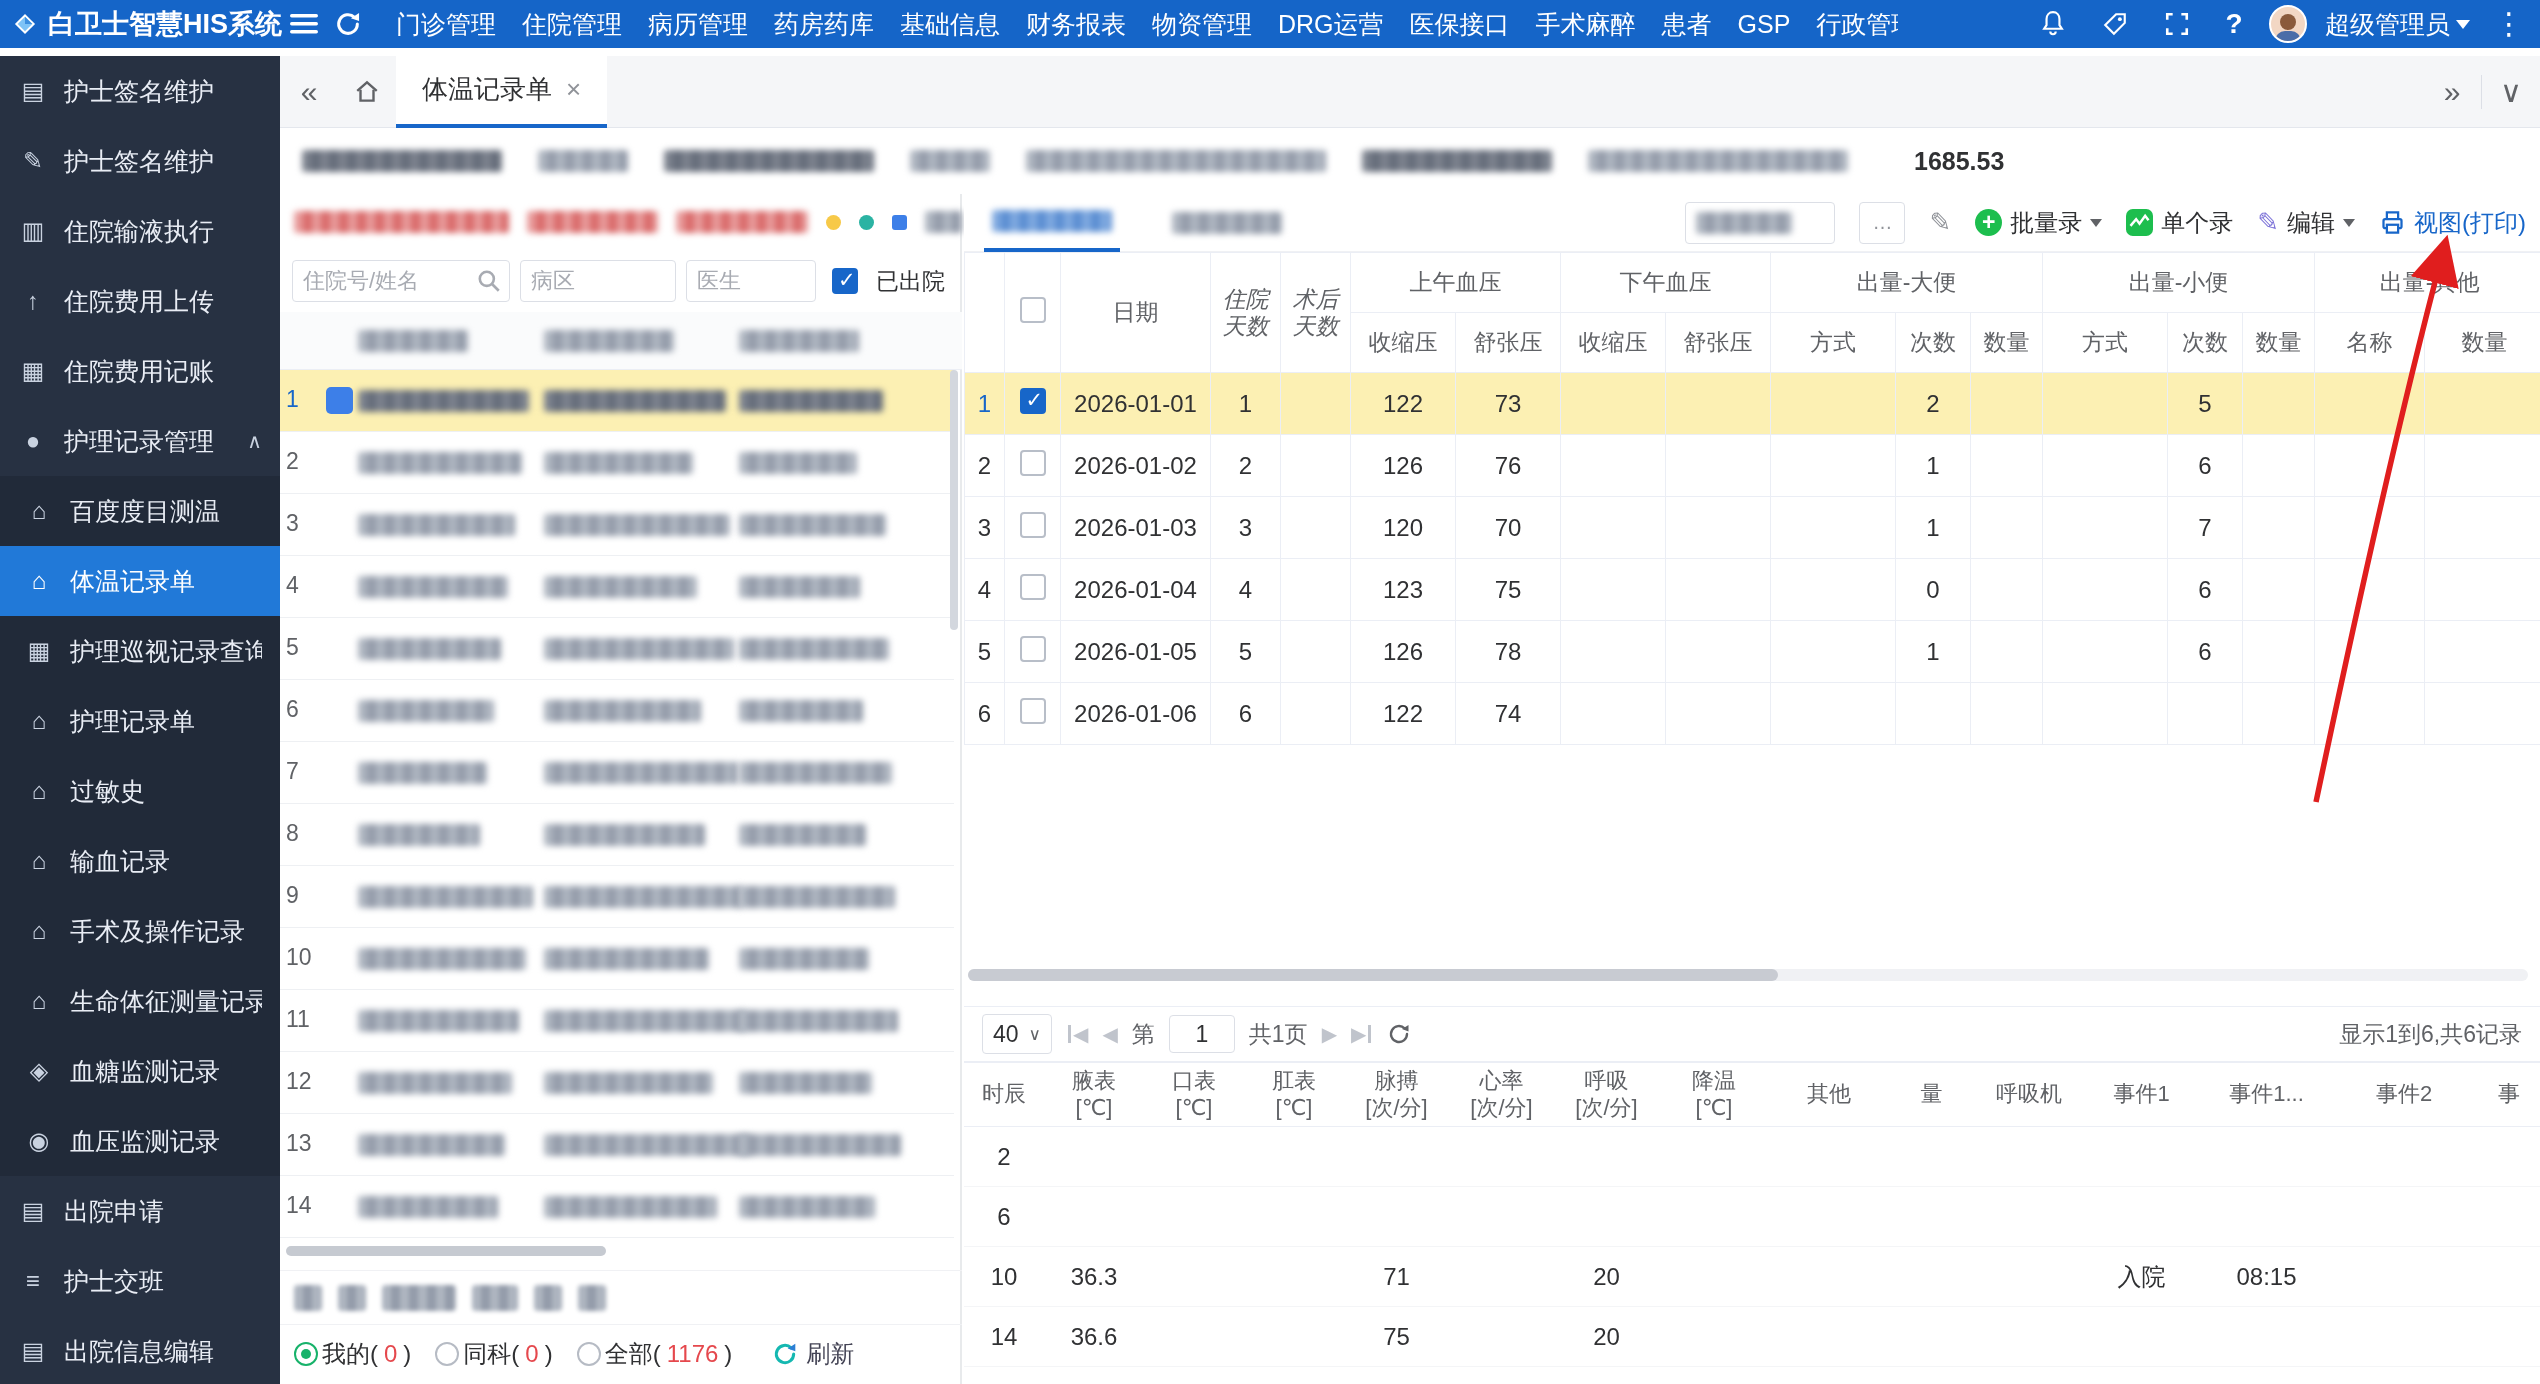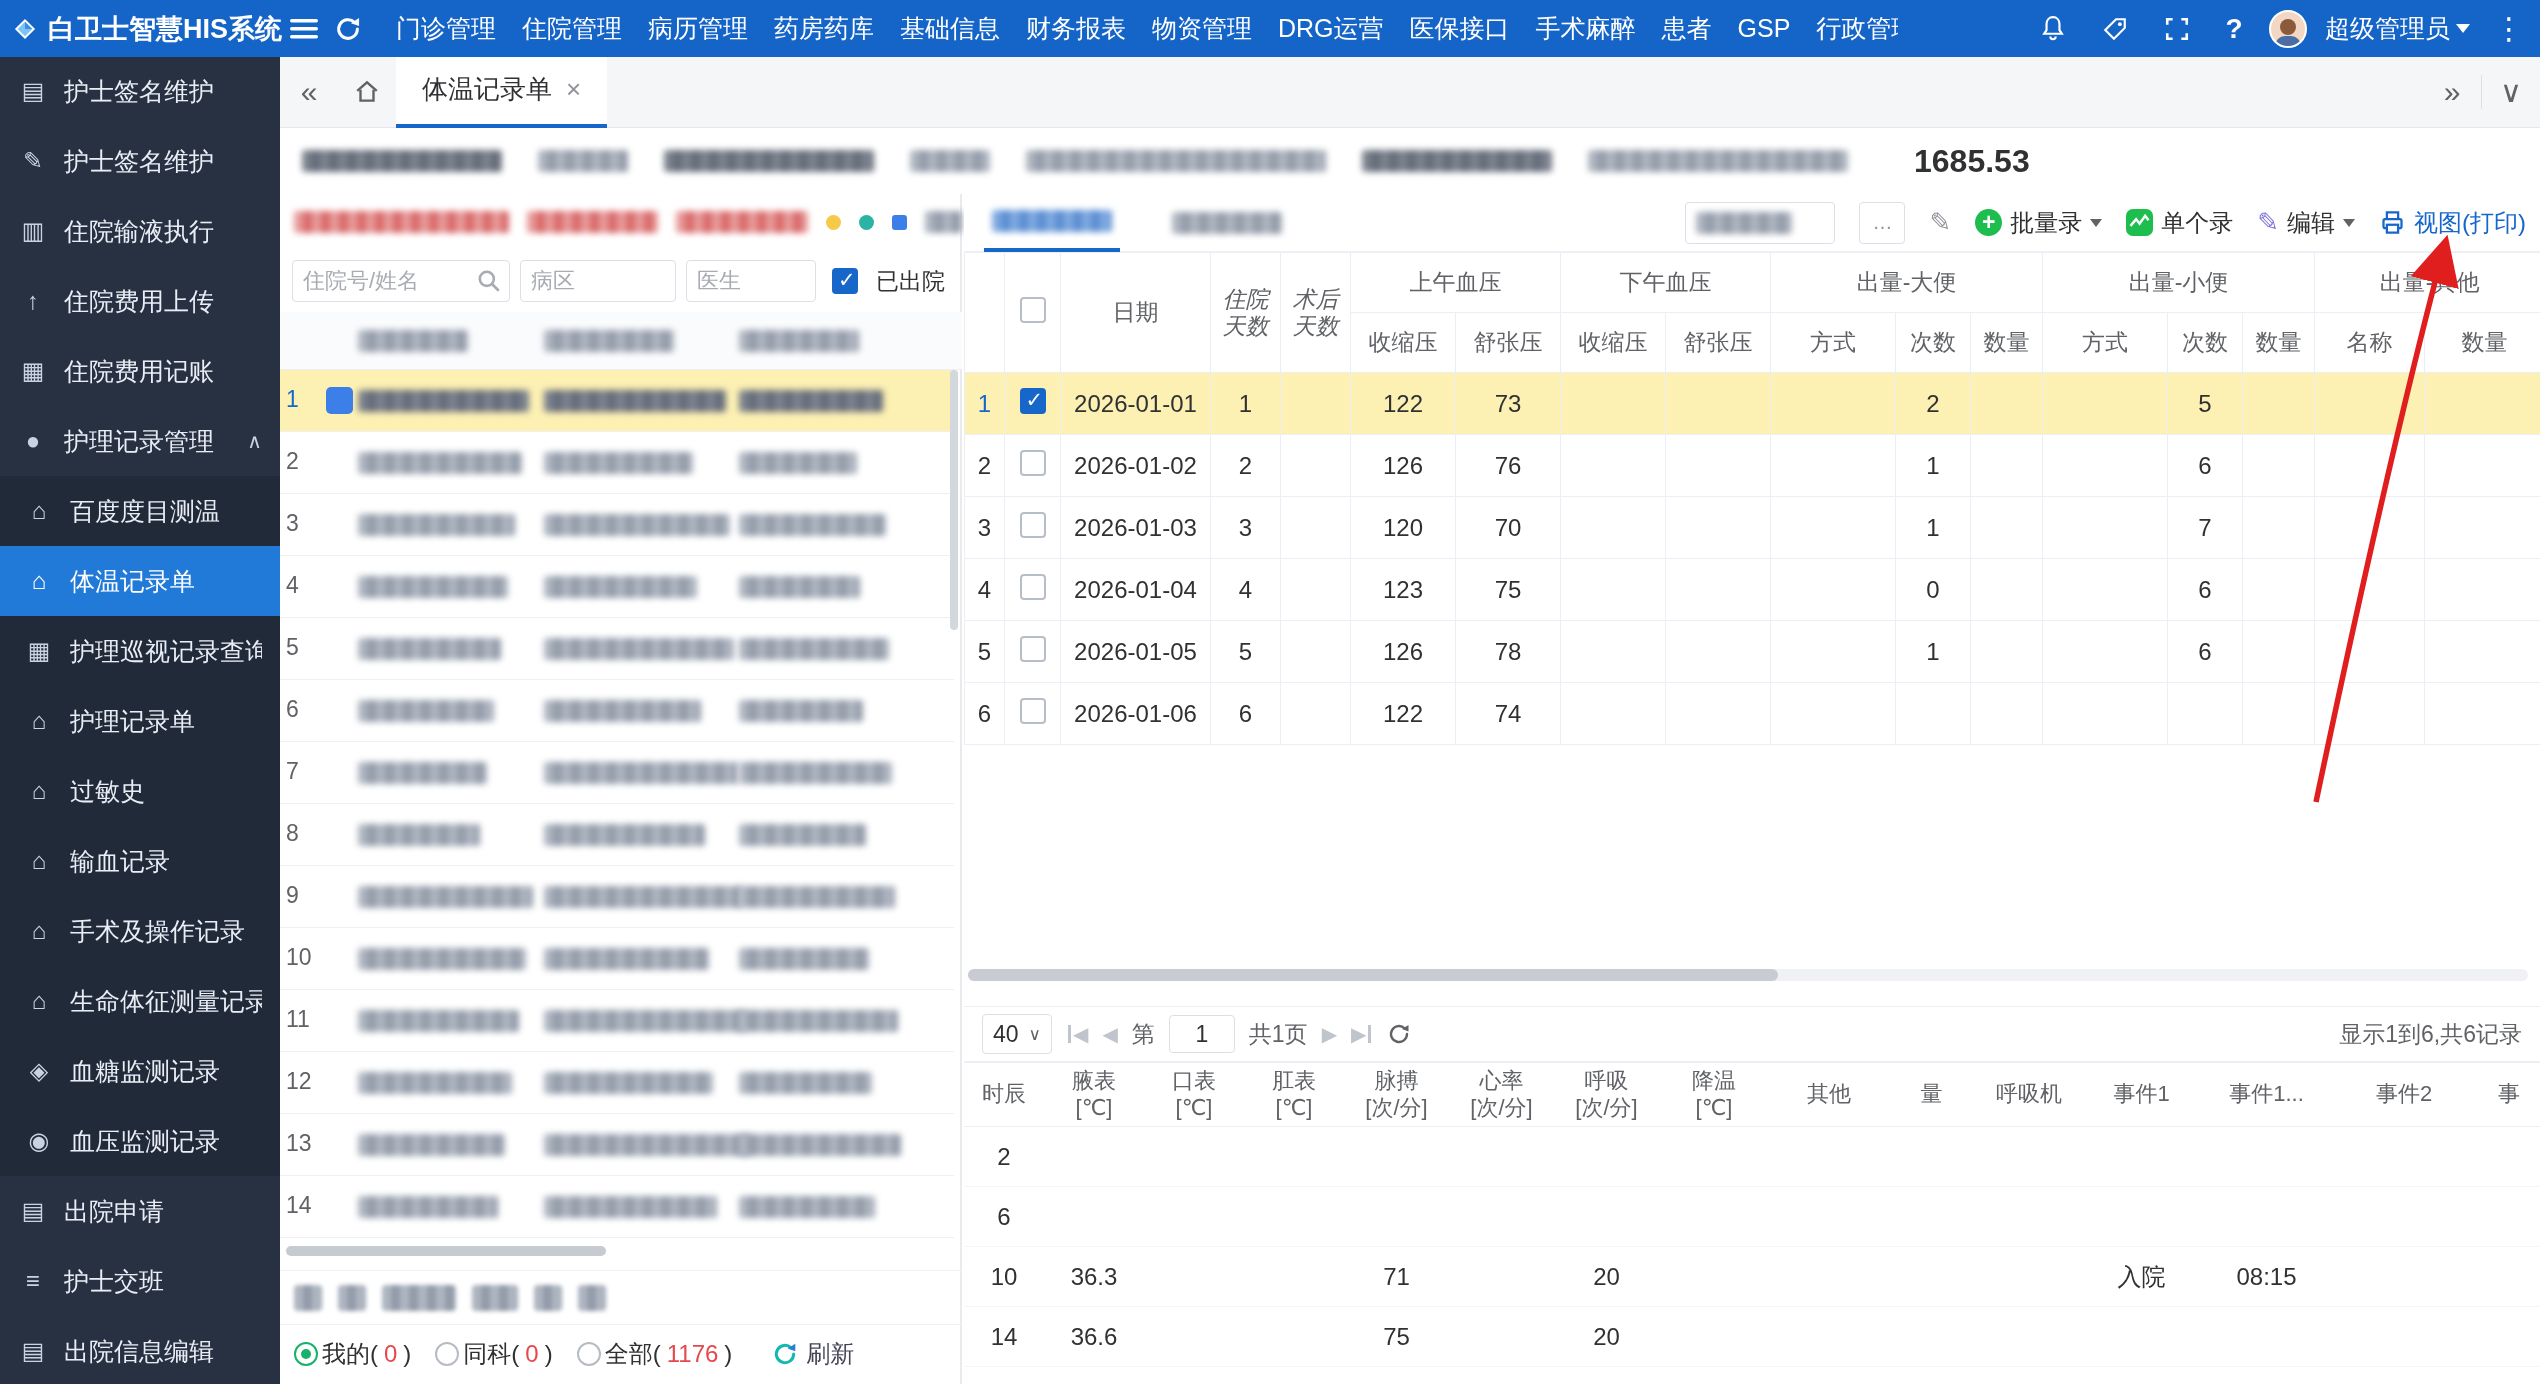--- a/index.html
+++ b/index.html
@@ -1,20 +1,20 @@
 <!DOCTYPE html>
 <html><head>
 <meta charset="utf-8">
 <style>
   *{margin:0;padding:0;box-sizing:border-box;}
   html,body{width:2540px;height:1384px;overflow:hidden;background:#fff;
     font-family:"Liberation Sans","DejaVu Sans",sans-serif;color:#303133;}
 
   
-  .topbar{position:absolute;left:0;top:0;width:2540px;height:57px;background:#1565C8;
+  .topbar{position:absolute;left:0;top:0;width:2540px;height:48px;background:#1565C8;
     display:flex;align-items:center;color:#fff;z-index:10;}
   .brand{display:flex;align-items:center;gap:12px;width:282px;min-width:282px;overflow:hidden;
     white-space:nowrap;padding-left:14px;font-size:27px;font-weight:bold;}
   .tb-icon{display:inline-flex;align-items:center;justify-content:center;width:44px;height:44px;cursor:pointer;}
   .tb-icon svg{display:block;}
   .topnav{display:flex;align-items:center;gap:26px;margin-left:26px;font-size:25px;}
   .nav-item{white-space:nowrap;cursor:pointer;}
   .nav-item:last-child{max-width:82px;overflow:hidden;}
   .tb-right{margin-left:auto;display:flex;align-items:center;gap:18px;padding-right:10px;}
   .q-icon{font-size:28px;font-weight:bold;width:34px;text-align:center;}
@@ -53,21 +53,21 @@
   
   .rd{display:inline-block;height:22px;border-radius:3px;filter:blur(3px);
     background:repeating-linear-gradient(90deg,#AEB5C0 0 9px,#949CAA 9px 18px);}
   .rd-dark{background:repeating-linear-gradient(90deg,#7C828E 0 9px,#666D7A 9px 18px);}
   .rd-red{background:repeating-linear-gradient(90deg,#E89A9A 0 9px,#D96B6B 9px 18px);}
   .rd-blue{background:repeating-linear-gradient(90deg,#7FA9E0 0 9px,#5B8ED2 9px 18px);}
   .rd-sm{height:26px;border-radius:4px;filter:blur(2px);}
 
   .inforow{position:absolute;left:0;top:72px;width:2260px;height:66px;display:flex;align-items:center;
     gap:36px;padding-left:22px;background:#fff;}
-  .amount{font-size:32px;font-weight:bold;color:#303133;margin-left:30px;white-space:nowrap;}
+  .amount{font-size:25px;font-weight:bold;color:#303133;margin-left:30px;white-space:nowrap;}
 
   
   .left-panel{position:absolute;left:0;top:138px;width:682px;height:1190px;background:#fff;
     border-right:2px solid #E8EAEC;}
   .diag-row{position:absolute;left:0;top:0;width:682px;height:56px;display:flex;align-items:center;
     gap:18px;padding-left:14px;}
   .dot{width:15px;height:15px;border-radius:50%;display:inline-block;flex:none;}
   .sq{width:15px;height:15px;border-radius:3px;display:inline-block;flex:none;}
 
   .filter-row{position:absolute;left:0;top:56px;width:682px;height:62px;display:flex;align-items:center;

